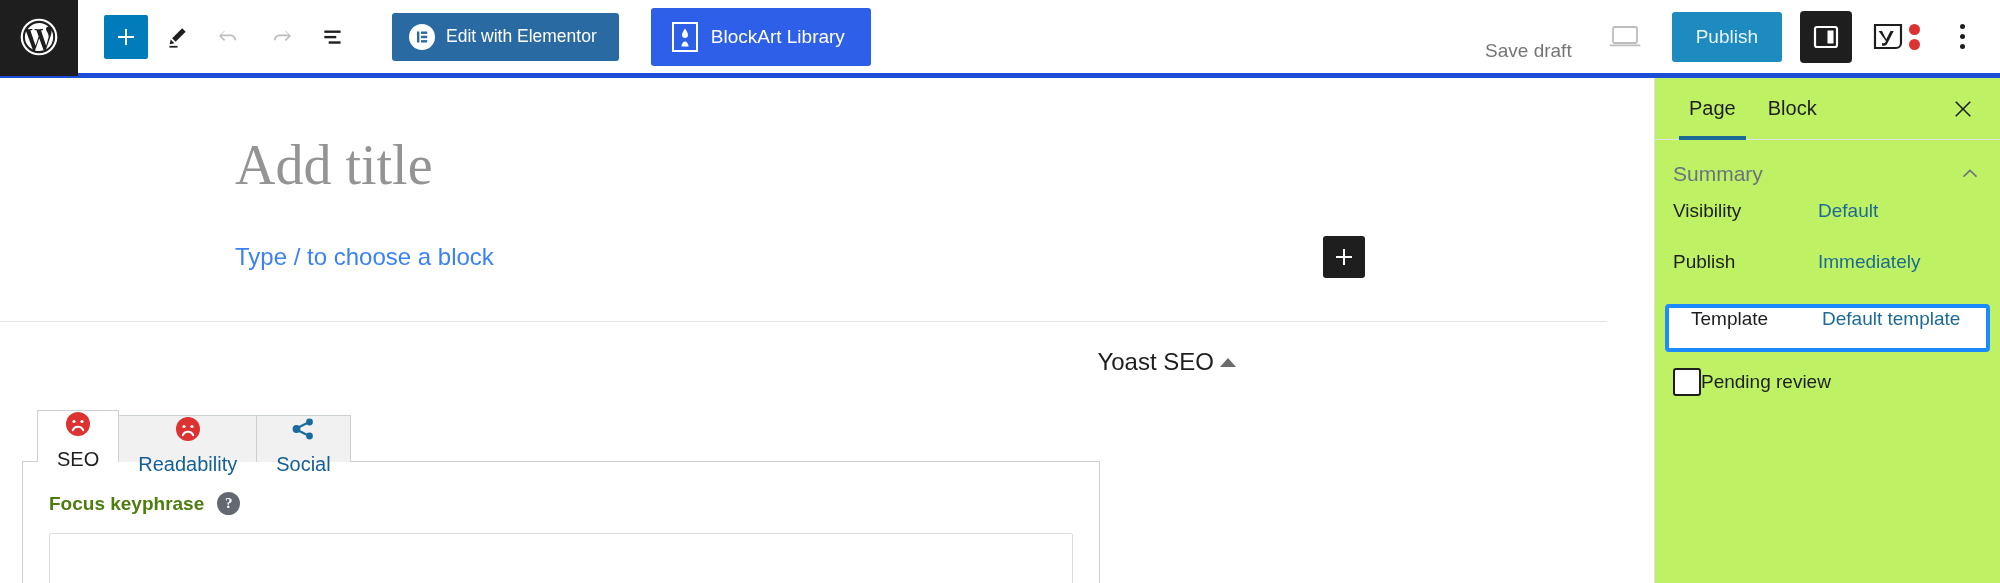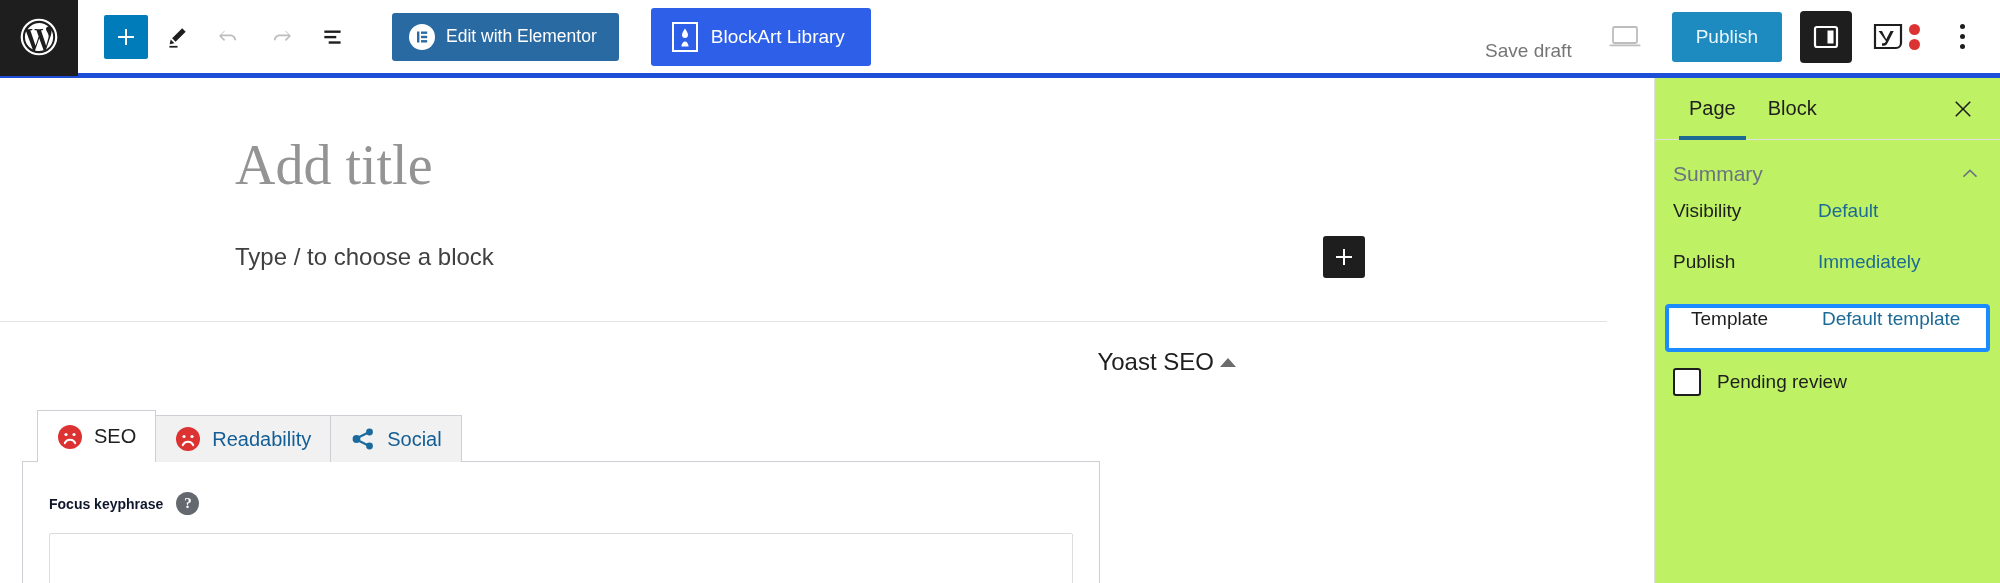--- a/index.html
+++ b/index.html
@@ -121,21 +121,21 @@
     font-size: 56px; font-weight: 400; color: #949494; line-height: 1.1;
     font-family: Liberation Serif, serif;
     cursor: text;
   }
   .block-row {
     position: relative;
     margin: 46px 0 0 235px; width: 1130px;
     display: flex; align-items: center;
   }
   .block-placeholder {
-    font-size: 24px; color: #404040;
+    font-size: 24px; color: #3b82f6;
     font-family: "Liberation Sans", sans-serif; cursor: text;
   }
   .canvas-inserter {
     position: absolute; right: 0; top: 50%; transform: translateY(-50%);
     width: 42px; height: 42px; background: #1e1e1e; border: none; border-radius: 3px;
     display: flex; align-items: center; justify-content: center; cursor: pointer;
   }
   .canvas-inserter svg { width: 24px; height: 24px; fill: #fff; }
 
   .canvas-divider {
@@ -169,39 +169,40 @@
     margin: 26px 0 0 37px; position: relative; z-index: 2;
   }
   .ytab {
     display: flex; align-items: center; gap: 11px;
     height: 47px; padding: 0 19px;
     background: #f1f1f1; border: 1px solid #ccd0d4; border-bottom: none;
     margin-right: -1px; cursor: pointer;
     font-size: 20px; color: #135e96;
     font-family: "Liberation Sans", sans-serif;
     white-space: nowrap;
+    flex-direction: column;
   }
   .ytab.active { background: #ffffff; color: #1e1e1e; height: 52px; }
   .ytab-icon { display: flex; align-items: center; justify-content: center; flex: 0 0 auto; }
   .face-bad { width: 26px; height: 26px; }
   .schema-grid {
     width: 24px; height: 24px;
     display: grid; grid-template-columns: repeat(3,1fr); grid-template-rows: repeat(3,1fr); gap: 3px;
   }
   .schema-grid i { background: #1a6a9e; display: block; border-radius: 1px; }
   .share-ic { width: 26px; height: 26px; }
 
   .yoast-panel {
     margin-left: 22px; width: 1078px; min-height: 200px;
     background: #ffffff; border: 1px solid #ccd0d4;
     padding: 30px 26px 0 26px; position: relative; top: -1px;
   }
   .field-label-row { display: flex; align-items: center; gap: 13px; }
   .field-label {
-    font-size: 14px; font-weight: 700; color: #0f172a;
+    font-size: 19px; font-weight: 700; color: #4d7c0f;
     font-family: "Liberation Sans", sans-serif;
   }
   .help-icon {
     width: 23px; height: 23px; border-radius: 50%; background: #646970;
     color: #fff; font-size: 15px; font-weight: 700;
     display: flex; align-items: center; justify-content: center; cursor: pointer;
     font-family: "Liberation Serif", serif;
   }
   .keyphrase-input {
     margin-top: 18px; width: 100%; height: 54px;
@@ -270,21 +271,21 @@
     position: relative; width: 105px; height: 58px; overflow: hidden;
   }
   .url-redacted i { position: absolute; display: block; }
   .ur1 { left: 0;  top: 2px;  width: 56px; height: 24px; background: #e3eef8; }
   .ur2 { left: 0;  top: 16px; width: 72px; height: 26px; background: #cfe3f3; }
   .ur3 { left: 44px; top: 4px; width: 34px; height: 18px; background: #f1f7fc; }
   .ur4 { left: 54px; top: 30px; width: 52px; height: 20px; background: #d6e8f6; }
   .ur5 { left: 2px; top: 36px; width: 36px; height: 22px; background: #dceaf6; }
   .ur6 { left: 0;  top: 0;   width: 4px;  height: 58px; background: #eef5fb; }
 
-  .sb-check-row { display: flex; align-items: center; gap: 16px; padding: 14px 20px 0 18px; }
+  .sb-check-row { display: flex; align-items: center; padding: 14px 20px 0 18px; }
   .sb-checkbox {
     width: 28px; height: 28px; border: 2px solid #1e1e1e; border-radius: 3px;
     background: #fff; cursor: pointer; flex: 0 0 28px;
   }
   .sb-check-label {
     font-size: 19px; color: #1e1e1e; cursor: pointer;
     font-family: "Liberation Sans", sans-serif;
   }
 </style>
 </head>

